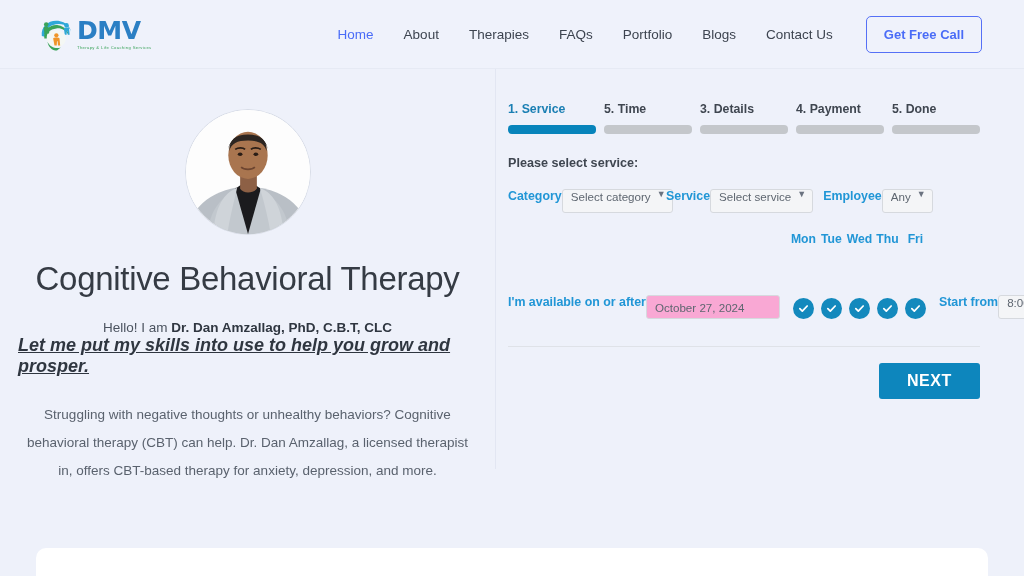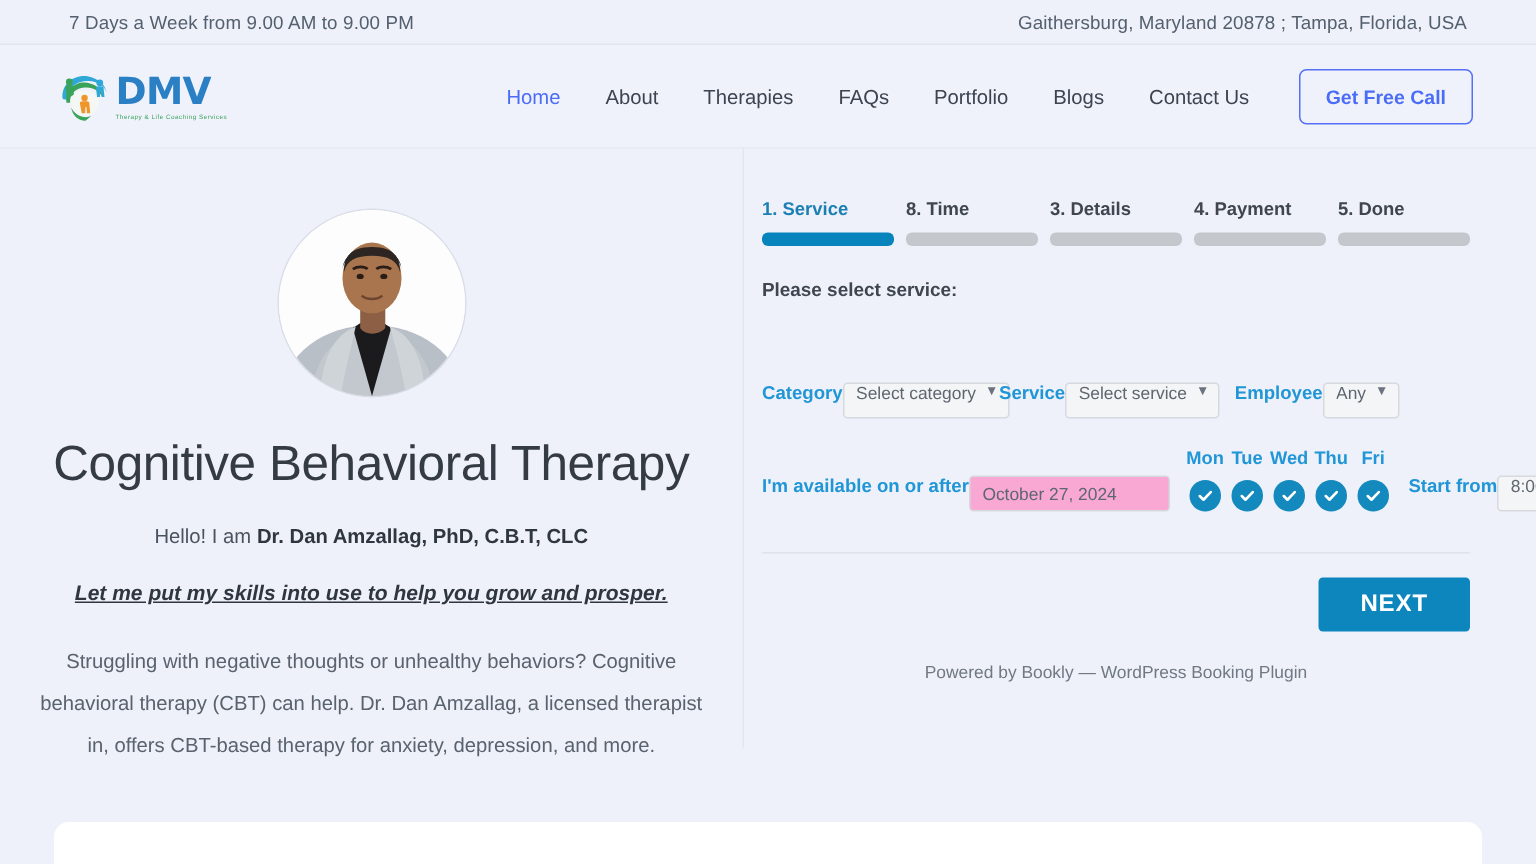--- a/index.html
+++ b/index.html
@@ -78,21 +78,21 @@
   .hero-title {
     font-size: 33px; color: #353b44; font-weight: normal;
     margin-top: 26px; letter-spacing: -.3px; text-align: center;
     font-family: "Liberation Sans", sans-serif; line-height: 1.1;
   }
   .hero-sub {
     font-size: 13.5px; color: #4b535f; margin-top: 23px; text-align: center;
   }
   .hero-sub b { font-weight: bold; color: #2f3640; }
   .hero-tagline {
-    font-size: 14px; color: #2f3640; margin-top: 22px;
+    font-size: 18px; color: #2f3640; 
     font-style: italic; font-weight: bold; text-decoration: underline;
   }
   .hero-body {
     font-size: 13.5px; color: #5a626e; margin-top: 24px;
     text-align: center; line-height: 2.05; max-width: 446px;
   }
 
   
   .hero-right { flex: 1; padding: 33px 44px 0 12px; }
   .bookly { width: 472px; }
@@ -113,32 +113,32 @@
   }
   .sel {
     height: 24px; background: #f4f5f7;
     border: 1px solid #d6d9de; border-radius: 3px;
     display: flex; padding: 0 6px 0 8px;
     font-size: 11.6px; color: #5e6670; cursor: pointer;
   }
   .sel .sel-val { flex: 1; white-space: nowrap; overflow: hidden; }
   .chev { margin-left: 6px; color: #6b7380; font-size: 9px; line-height: 1; }
 
-  .w-cat { width: 148px; } .w-svc { width: 148px; margin-top: 36px; } .w-emp { width: 158px; }
+  .w-cat { width: 148px; } .w-svc { width: 148px; } .w-emp { width: 158px; }
   .gap10 { width: 10px; flex: 0 0 10px; } .gap12 { width: 12px; flex: 0 0 12px; }
 
   .txtinput {
     height: 24px; background: #f9a8d4;
     border: 1px solid #d6d9de; border-radius: 3px;
     display: flex; align-items: center; padding: 0 8px;
     font-size: 11.6px; color: #5e6670; width: 134px; cursor: text;
   }
 
   .days { display: flex; gap: 5px; }
-  .day { display: flex; flex-direction: column; align-items: center; width: 23px; }
+  .day { display: flex; flex-direction: column; align-items: center; width: 23px; gap: 44px; }
   .day-name { font-size: 12.2px; color: #2196d6; font-weight: bold; margin-bottom: 8px; }
   .day-box {
     width: 21px; height: 21px; border-radius: 50%; background: #1389bd;
     display: flex; align-items: center; justify-content: center; cursor: pointer;
   }
   .day-box svg { width: 11px; height: 11px; display: block; }
 
   .w-time { width: 76px; }
 
   .divider { border-top: 1px solid #dfe2e8; margin-top: 27px; }
@@ -156,24 +156,20 @@
   .bottom-card {
     position: absolute; left: 36px; right: 36px; top: 548px; height: 60px;
     background: #fff; border-radius: 10px 10px 0 0;
   }
 </style>
 </head>
 <body>
 
 <div class="page">
 
-  <div class="topbar">
-    <span>7 Days a Week from 9.00 AM to 9.00 PM</span>
-    <span>Gaithersburg, Maryland 20878 ; Tampa, Florida, USA</span>
-  </div>
 
   <div class="header">
     <div class="logo">
       <span class="logo-mark">
         <svg viewBox="0 0 60 54">
           <path d="M6 30 C4 14 18 4 32 6 C44 8 52 16 52 24 C52 18 44 11 33 11 C20 11 10 19 11 31 Z" fill="#2fa8d8"></path>
           <path d="M10 34 C8 20 20 11 32 13 C42 15 48 21 48 28 C44 21 37 17 29 18 C19 19 13 25 14 34 Z" fill="#3aa35a"></path>
           <circle cx="13" cy="12" r="3.6" fill="#3aa35a"></circle>
           <path d="M9 17 C9 15 17 15 17 17 L18 27 L15 27 L14.6 21 L13.6 21 L13.2 27 L10.2 27 Z" fill="#3aa35a"></path>
           <circle cx="45" cy="13" r="3.6" fill="#2fa8d8"></circle>
@@ -238,21 +234,21 @@
 
     <div class="hero-right">
       <div class="bookly">
 
         <div class="steps">
           <div class="step active">
             <div class="step-label">1. Service</div>
             <div class="step-bar"></div>
           </div>
           <div class="step">
-            <div class="step-label">8. Time</div>
+            <div class="step-label">5. Time</div>
             <div class="step-bar"></div>
           </div>
           <div class="step">
             <div class="step-label">3. Details</div>
             <div class="step-bar"></div>
           </div>
           <div class="step">
             <div class="step-label">4. Payment</div>
             <div class="step-bar"></div>
           </div>
@@ -357,20 +353,19 @@
             </div>
           </div>
         </div>
 
         <div class="divider"></div>
 
         <div class="next-row">
           <button class="btn-next">NEXT</button>
         </div>
 
-        <div class="powered">Powered by Bookly — WordPress Booking Plugin</div>
 
       </div>
     </div>
   </div>
 
   <div class="bottom-card"></div>
 </div>
 
 </body></html>

